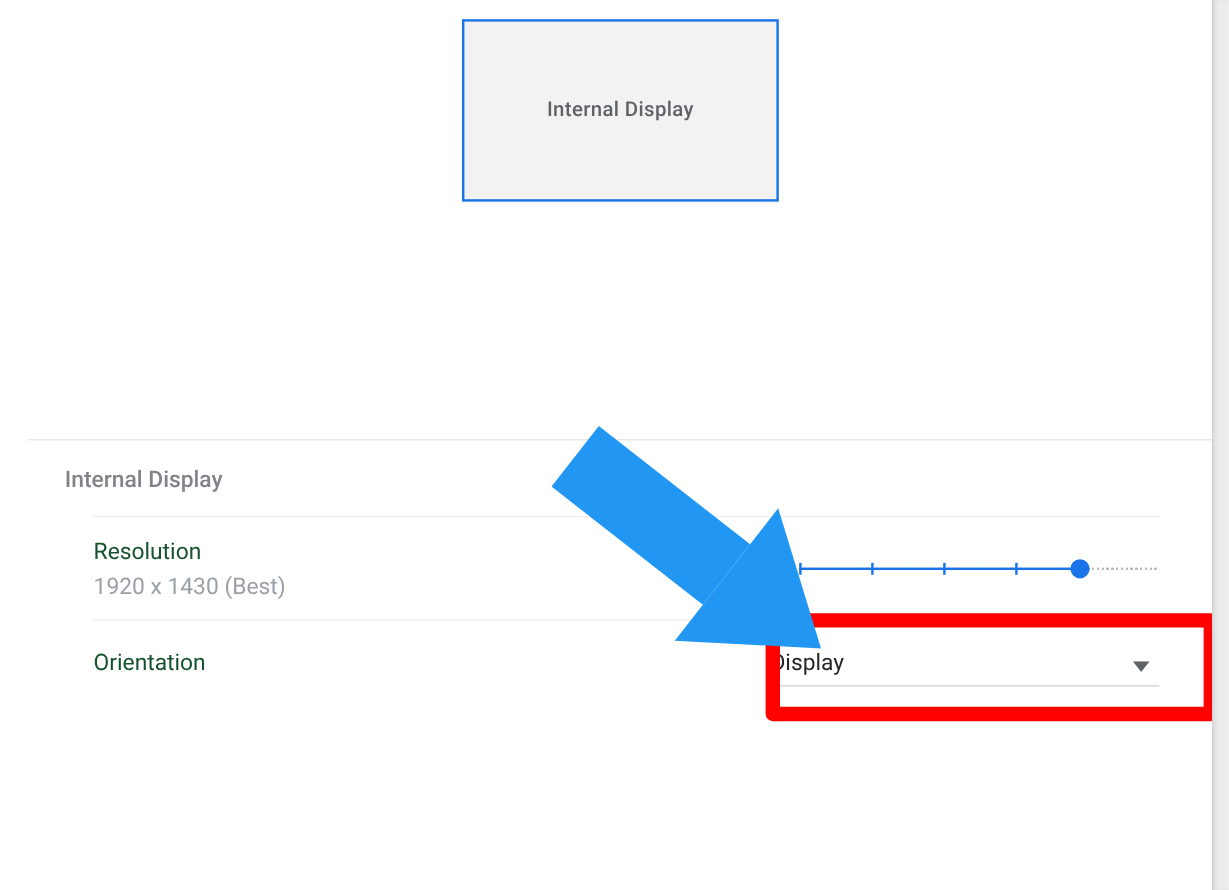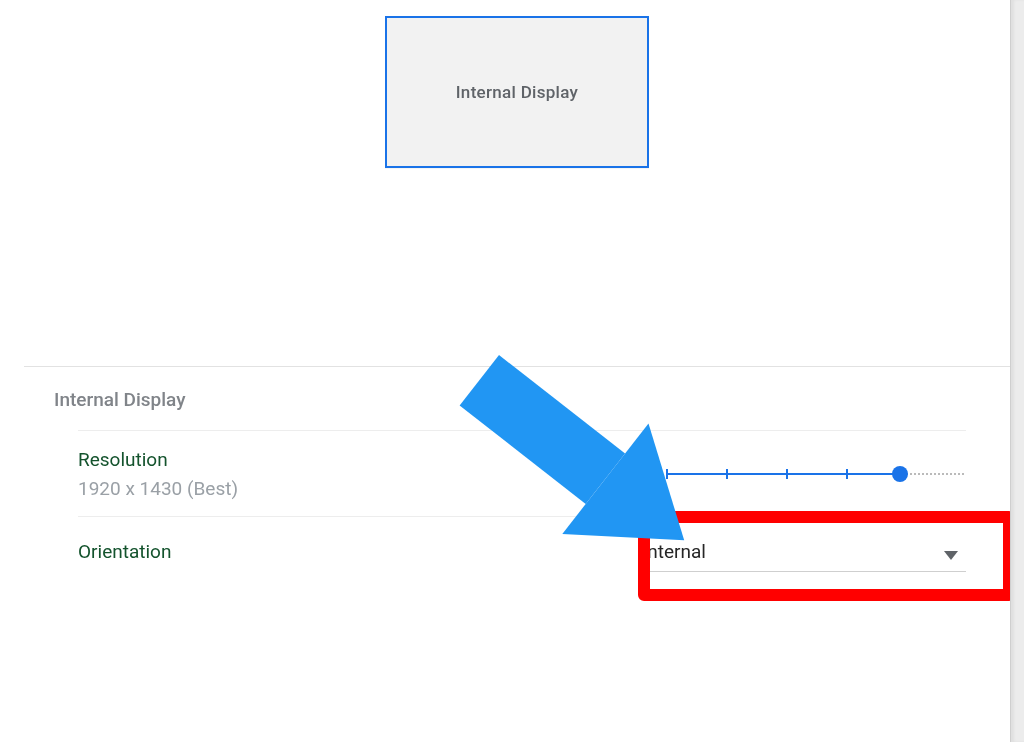--- a/index.html
+++ b/index.html
@@ -213,21 +213,21 @@
       </div>
       <div class="slider-thumb"></div>
     </div>
   </div>
 
   <div class="row row-orient">
     <div class="labels">
       <div class="label-main">Orientation</div>
     </div>
     <div class="select-wrap">
-      <span class="select-text">Internal</span>
+      <span class="select-text">Display</span>
       <span class="select-caret">
         <svg width="14" height="10" viewBox="0 0 14 10">
             <polygon points="0,0 14,0 7,9" fill="#5f6368"></polygon>
           </svg>
       </span>
       <div class="select-underline"></div>
     </div>
   </div>
 
   <div class="highlight-box"></div>

